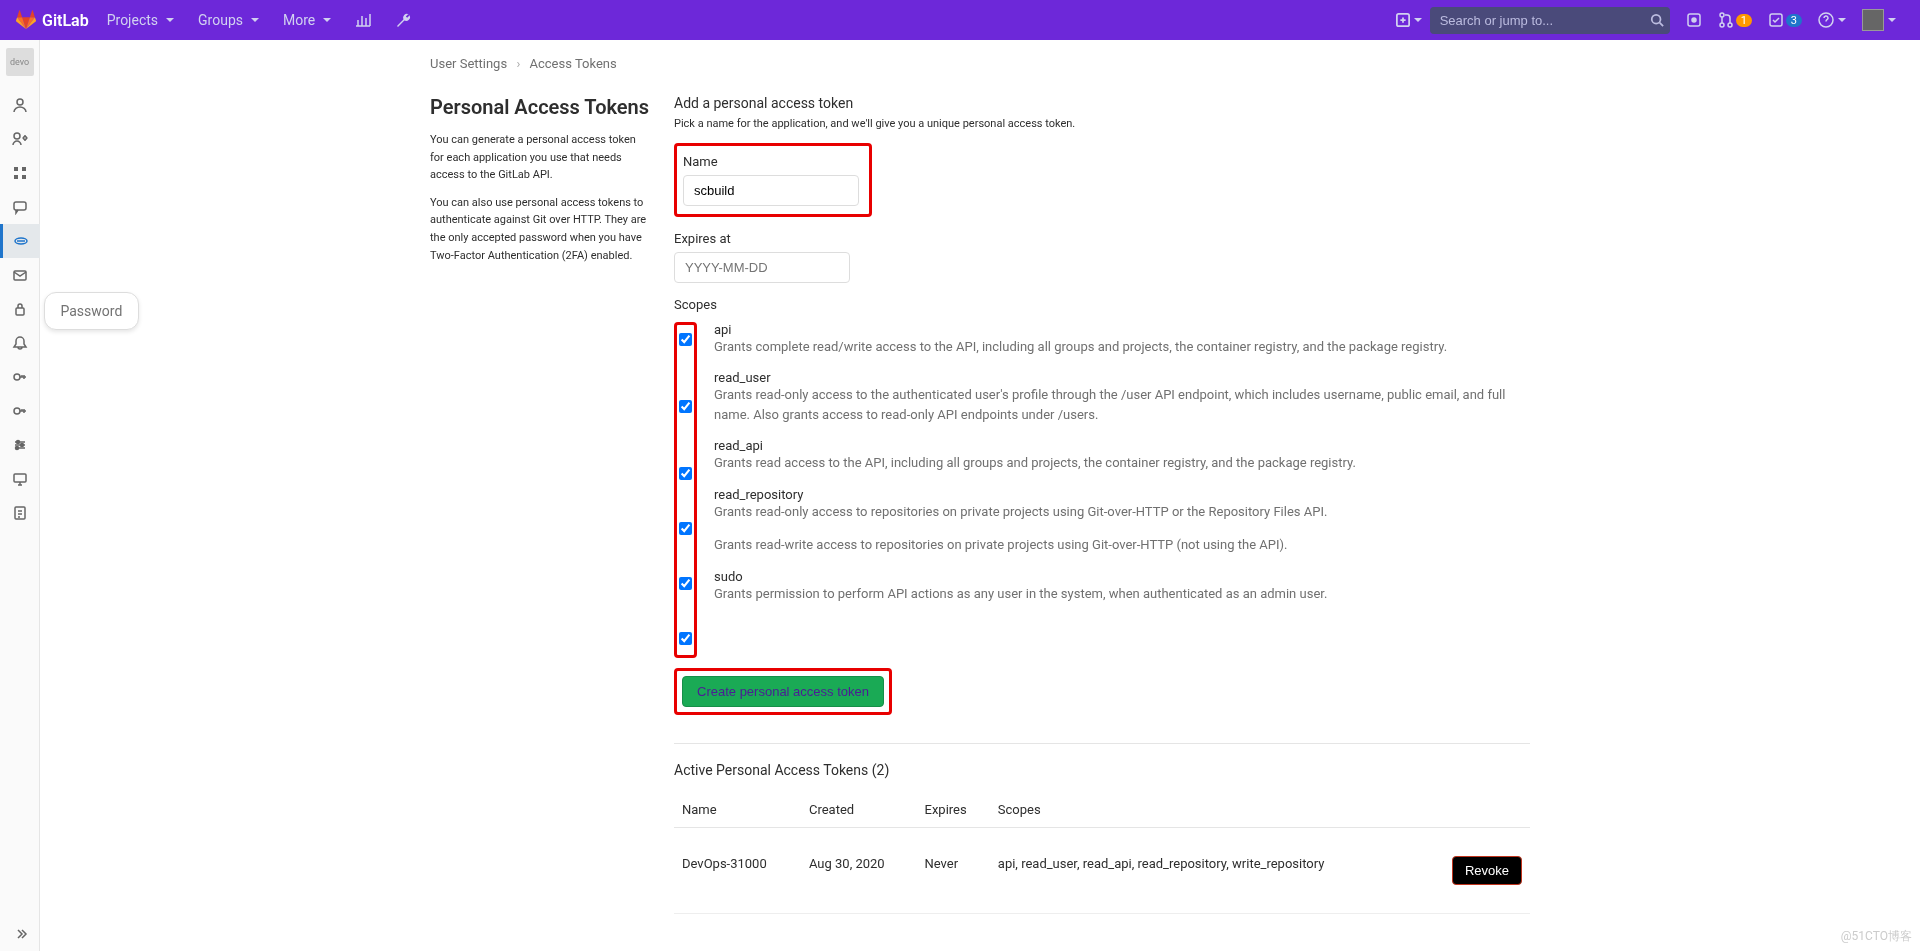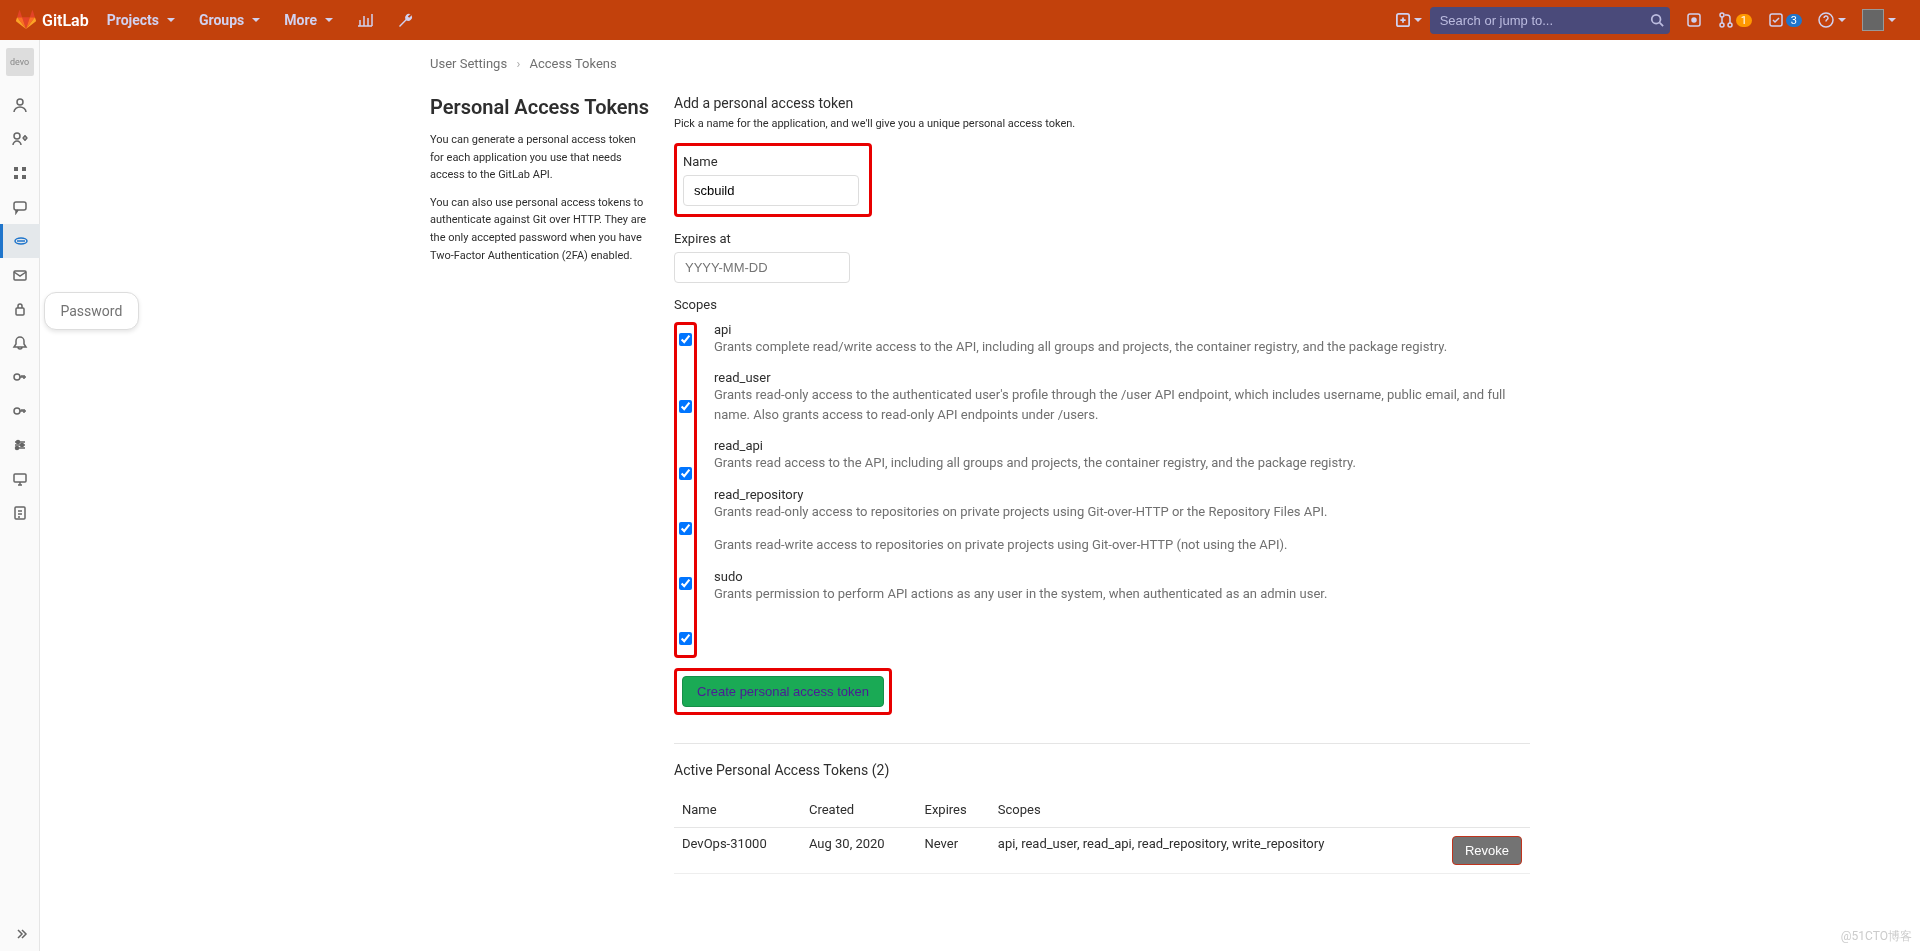--- a/index.html
+++ b/index.html
@@ -1,22 +1,22 @@
 <!DOCTYPE html>
 <html><head>
 <meta charset="utf-8">
 <style>
 * { box-sizing: border-box; margin: 0; padding: 0; }
 body { font-family: -apple-system, BlinkMacSystemFont, "Segoe UI", Roboto, sans-serif; font-size: 14px; color: #2e2e2e; background: #fff; }
 
 
-.topbar { background: #c2410c; height: 40px; display: flex; align-items: center; padding: 0 16px; color: #fff; }
+.topbar { background: #6d28d9; height: 40px; display: flex; align-items: center; padding: 0 16px; color: #fff; }
 .logo-wrap { display: flex; align-items: center; gap: 6px; margin-right: 8px; }
 .logo-text { font-weight: 600; font-size: 16px; }
-.top-nav { display: flex; align-items: center; gap: 4px; font-weight: bold; }
+.top-nav { display: flex; align-items: center; gap: 4px; }
 .top-nav-item { color: #d1d1f0; font-size: 14px; padding: 8px 10px; cursor: pointer; display: flex; align-items: center; gap: 4px; }
 .topbar-spacer { flex: 1; }
 .search-wrap { position: relative; margin-right: 8px; }
 .search-input { background: #4a4a7a; border: none; border-radius: 4px; padding: 6px 30px 6px 10px; width: 240px; color: #fff; font-size: 13px; }
 .search-input::placeholder { color: #bcbce0; }
 .search-icon-btn { position: absolute; right: 6px; top: 50%; transform: translateY(-50%); color: #bcbce0; cursor: pointer; }
 .top-icon { color: #d1d1f0; padding: 6px 8px; cursor: pointer; display: flex; align-items: center; font-size: 14px; position: relative; }
 .badge-orange { background: #ff9800; color: #fff; font-size: 11px; border-radius: 8px; padding: 0 5px; margin-left: 2px; }
 .badge-blue { background: #1f75cb; color: #fff; font-size: 11px; border-radius: 8px; padding: 0 5px; margin-left: 2px; }
 .avatar-box { width: 22px; height: 22px; background: #666; border: 1px solid #999; }
@@ -63,22 +63,22 @@
 .hl-red { border: 3px solid #e80000; border-radius: 4px; padding: 6px; display: inline-block; }
 .hl-name { padding: 8px 10px 8px 6px; }
 .hl-scopes { padding: 4px 2px; }
 .hl-btn { padding: 5px; }
 
 hr.divider { border: none; border-top: 1px solid #e5e5e5; margin: 28px 0 18px; }
 
 .active-title { font-size: 14px; margin-bottom: 14px; }
 table.tokens { width: 100%; border-collapse: collapse; font-size: 13px; }
 table.tokens th { text-align: left; font-weight: 400; color: #2e2e2e; padding: 10px 8px; border-bottom: 1px solid #e5e5e5; }
-table.tokens td { padding: 8px 8px; border-bottom: 1px solid #eee; vertical-align: top; color: #2e2e2e; margin-left: 32px; }
-.btn-revoke { background: #737373; color: #fff; border: 1px solid #c0341d; border-radius: 4px; padding: 6px 12px; font-size: 13px; cursor: pointer; }
+table.tokens td { padding: 28px 8px; border-bottom: 1px solid #eee; vertical-align: top; color: #2e2e2e; margin-left: 32px; }
+.btn-revoke { background: #000000; color: #fff; border: 1px solid #c0341d; border-radius: 4px; padding: 6px 12px; font-size: 13px; cursor: pointer; }
 
 .watermark { position: fixed; right: 8px; bottom: 6px; font-size: 12px; color: #ccc; pointer-events: none; }
 
 svg { display: block; }
 .caret::after { content: ""; display: inline-block; border-top: 4px solid currentColor; border-left: 4px solid transparent; border-right: 4px solid transparent; margin-left: 4px; vertical-align: middle; }
 </style>
 </head>
 <body>
 
 <div class="topbar">

